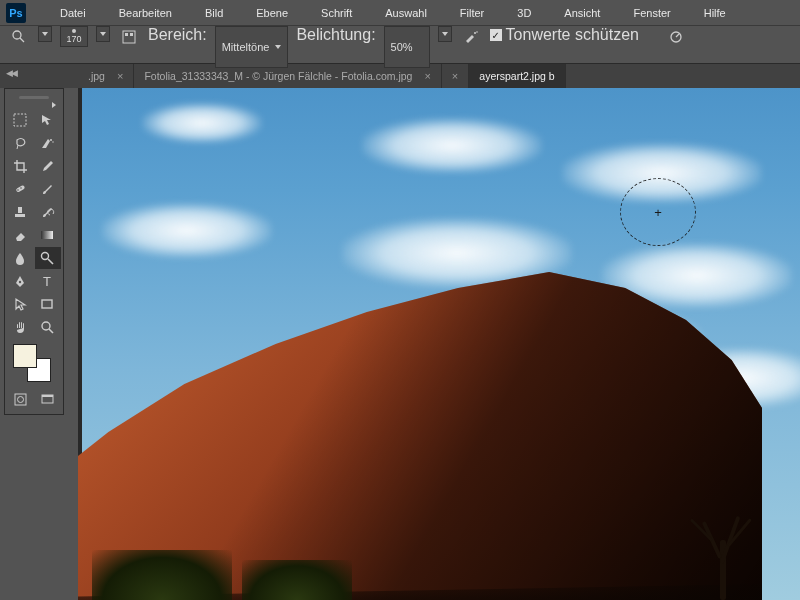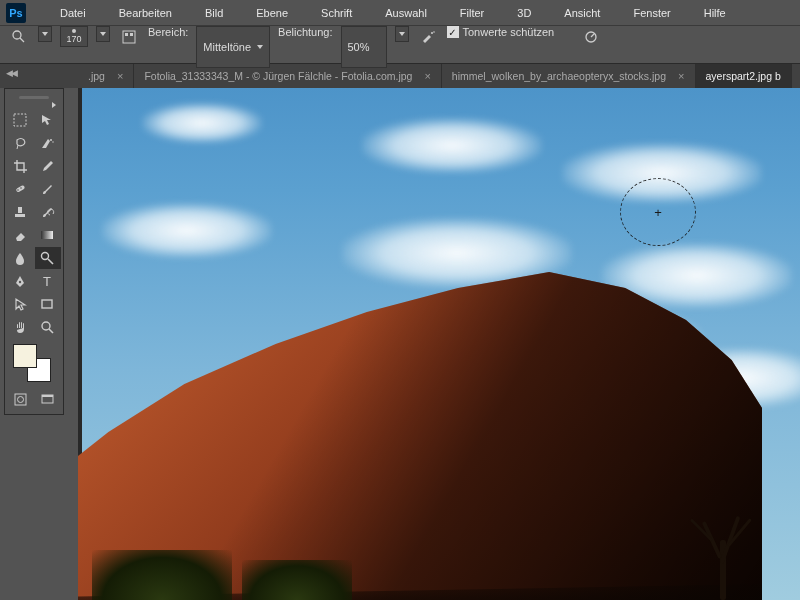--- a/index.html
+++ b/index.html
@@ -9,21 +9,21 @@
 .menubar { height: 26px; background: #535353; display: flex; align-items: center; padding: 0 6px; border-bottom: 1px solid #3a3a3a; gap: 15px; }
 .ps-logo { width: 20px; height: 20px; background: #001e36; color: #31a8ff; font-weight: bold; font-size: 11px; display: flex; align-items: center; justify-content: center; border-radius: 2px; margin-right: 10px; }
 .menu-item { padding: 4px 9px; color: #e8e8e8; cursor: default; }
 
 
 .optionsbar { height: 38px; background: #535353; display: flex; align-items: flex-start; padding: 0 8px; gap: 8px; border-bottom: 1px solid #2a2a2a; }
 .opt-icon { width: 22px; height: 22px; display: flex; align-items: center; justify-content: center; color: #ddd; border: 1px solid transparent; }
 .brush-size { display: flex; flex-direction: column; align-items: center; border: 1px solid #333; background: #4a4a4a; padding: 2px 4px; min-width: 28px; }
 .brush-dot { width: 4px; height: 4px; background: #ccc; border-radius: 50%; margin-bottom: 1px; }
 .brush-num { font-size: 9px; color: #ddd; }
-.opt-label { color: #ddd; font-size: 11px; }
+.opt-label { color: #ddd; font-size: 16px; }
 .opt-select { background: #4a4a4a; border: 1px solid #333; color: #ddd; padding: 14px 6px; font-size: 11px; display: flex; align-items: center; gap: 6px; min-width: 70px; }
 .opt-dd { width: 14px; height: 16px; background: #4a4a4a; border: 1px solid #333; display: flex; align-items: center; justify-content: center; }
 .opt-checkbox { width: 12px; height: 12px; background: #ddd; display: inline-flex; align-items: center; justify-content: center; color: #222; font-size: 10px; margin-right: 4px; }
 .tri-tiny { width: 0; height: 0; border-left: 3px solid transparent; border-right: 3px solid transparent; border-top: 4px solid #ccc; }
 
 
 .tabstrip { height: 24px; background: #414141; display: flex; align-items: stretch; padding-left: 78px; overflow: hidden; }
 .doc-tab { display: flex; align-items: center; padding: 0 10px; color: #aaa; font-size: 10.5px; border-right: 1px solid #2f2f2f; white-space: nowrap; gap: 12px; }
 .doc-tab.active { background: #303030; color: #eee; }
 .tab-x { font-size: 11px; color: #999; }
@@ -143,21 +143,20 @@
 <div class="tabstrip">
   <div class="doc-tab">
     <span>.jpg</span>
     <span class="tab-x">×</span>
   </div>
   <div class="doc-tab">
     <span>Fotolia_31333343_M - © Jürgen Fälchle - Fotolia.com.jpg</span>
     <span class="tab-x">×</span>
   </div>
   <div class="doc-tab">
-    <span>himmel_wolken_by_archaeopteryx_stocks.jpg</span>
     <span class="tab-x">×</span>
   </div>
   <div class="doc-tab active">
     <span>ayerspart2.jpg b</span>
   </div>
 </div>
 
 <div class="tools">
   <div class="tool-handle">
       <div class="tool-handle-line"></div>

